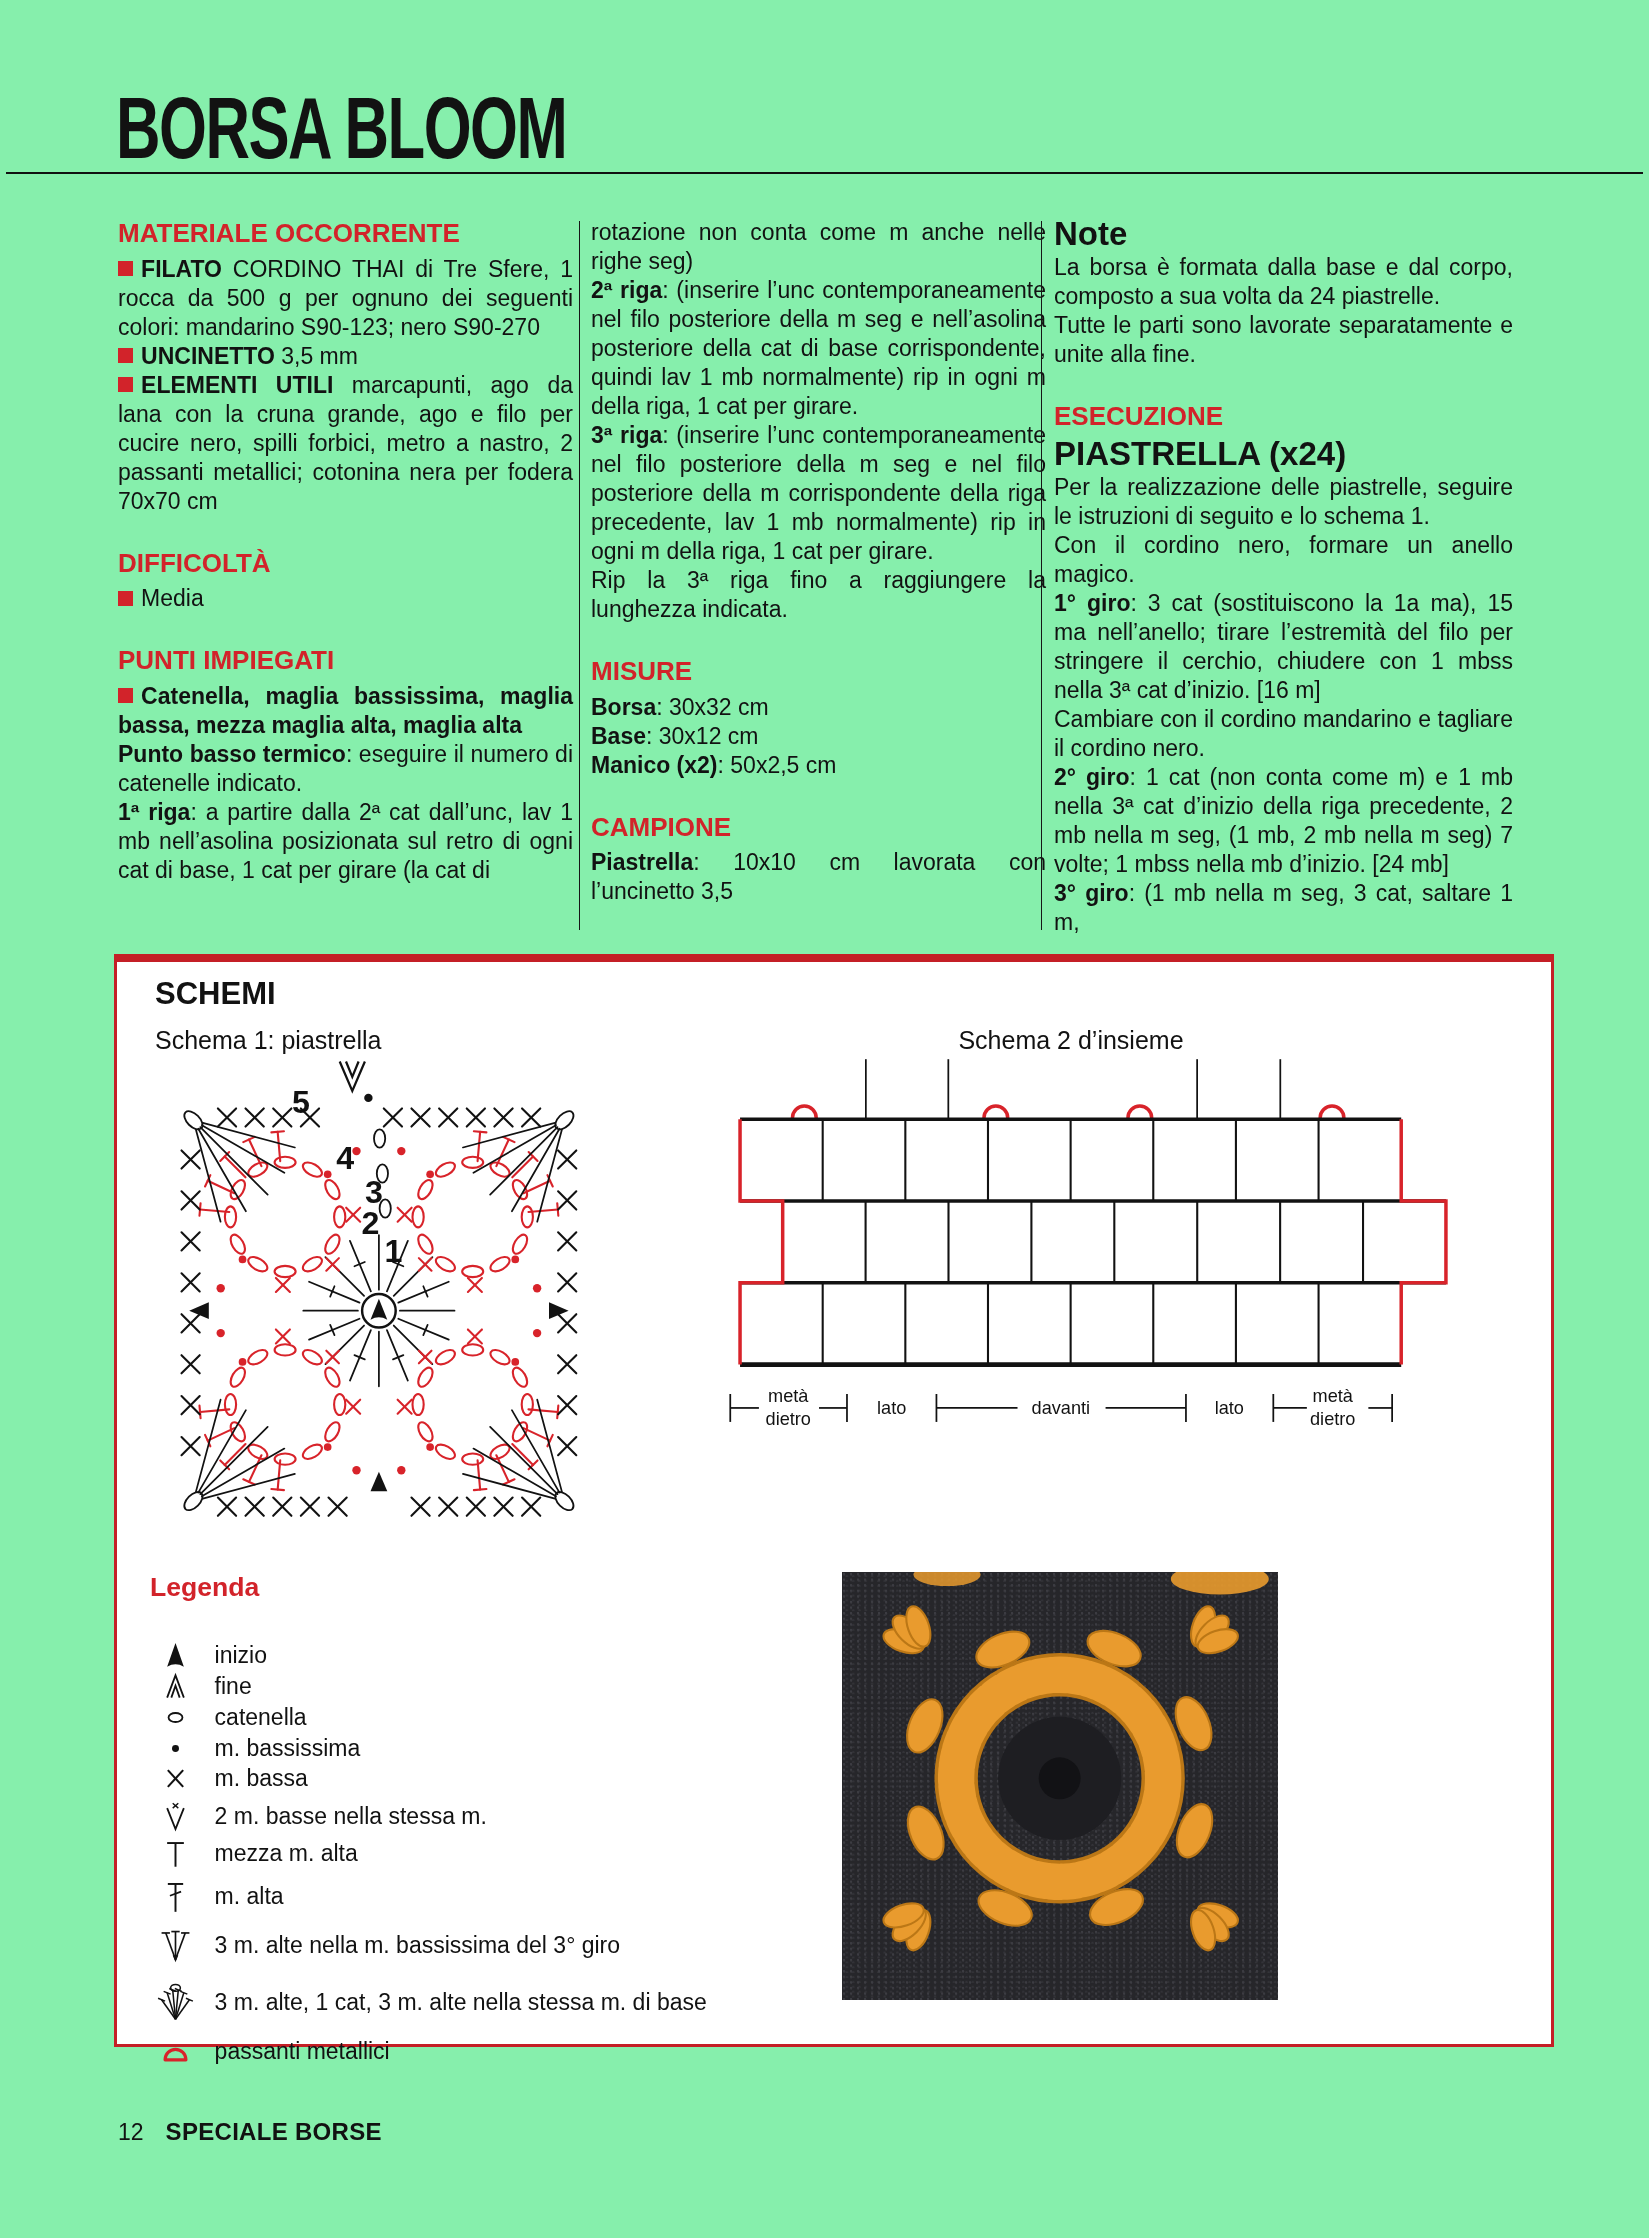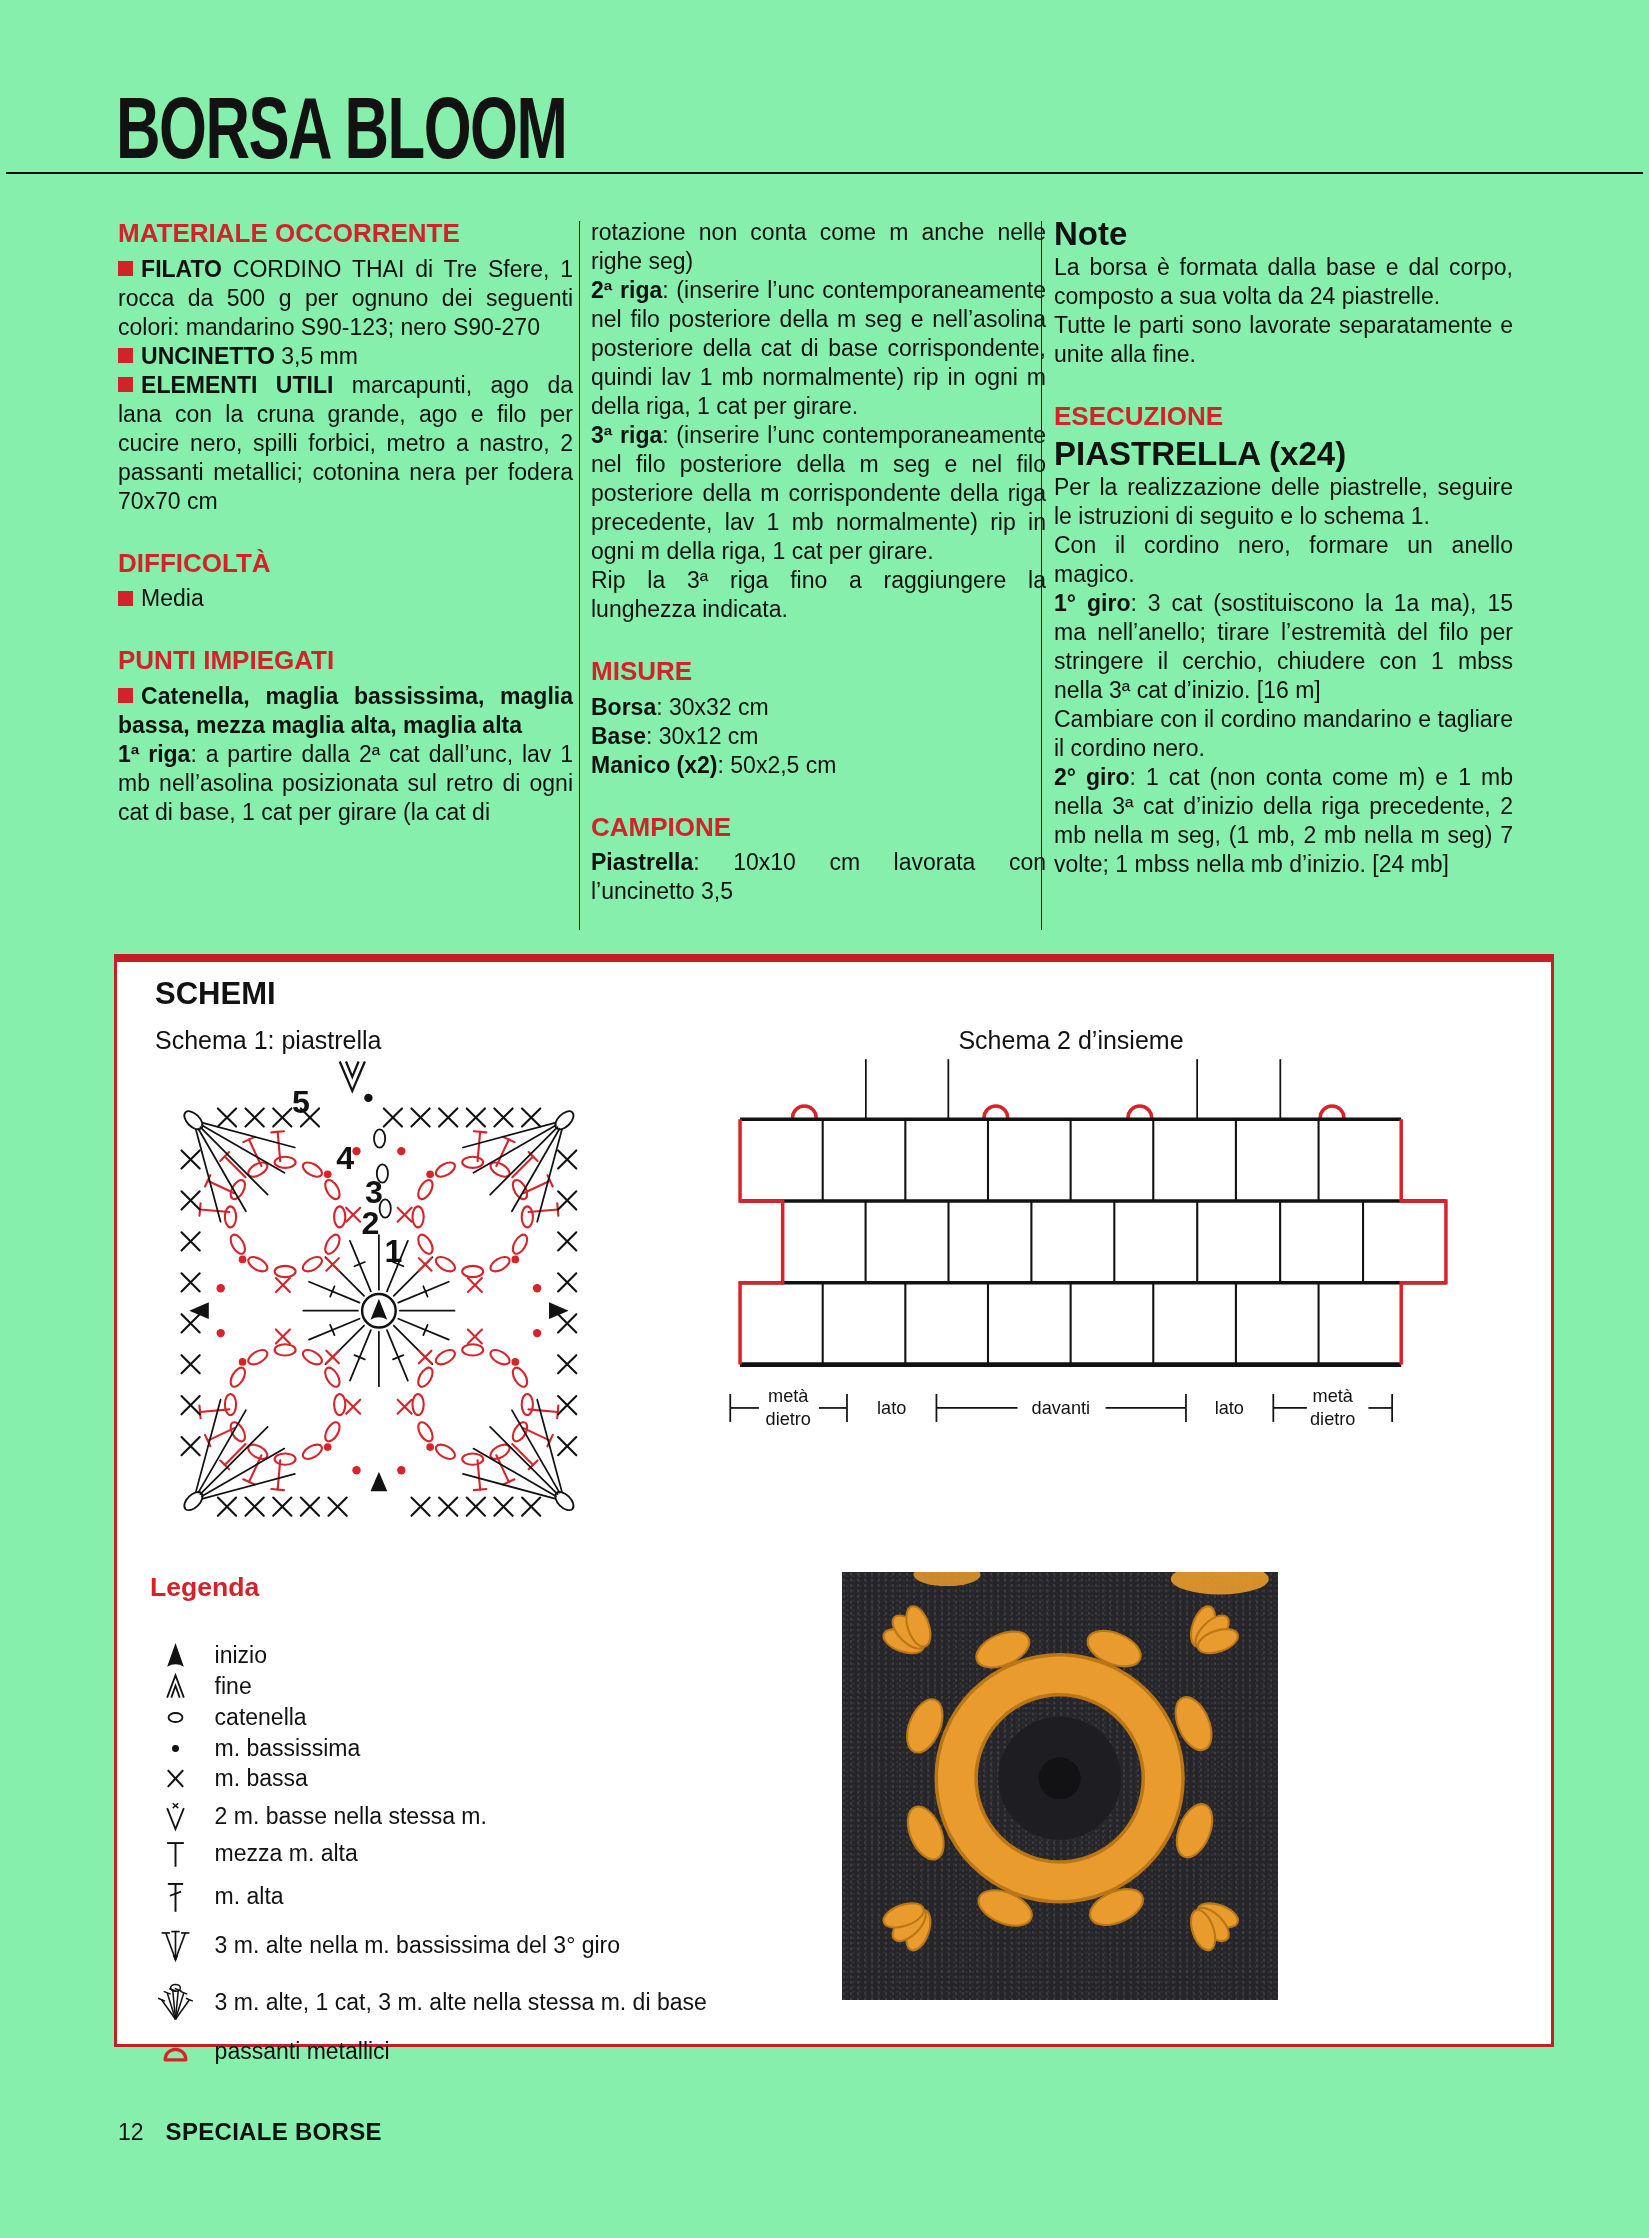--- a/index.html
+++ b/index.html
@@ -62,20 +62,21 @@
 
   <div class="col" id="col0">
       <div class="h-red"><span>MATERIALE OCCORRENTE</span></div>
       <div class="para"><span class="sq"></span><span class="b">FILATO</span><span>  CORDINO THAI di Tre Sfere, 1 rocca da 500 g per ognuno dei seguenti colori: mandarino S90-123; nero S90-270</span></div>
       <div class="para"><span class="sq"></span><span class="b">UNCINETTO</span><span> 3,5 mm</span></div>
       <div class="para"><span class="sq"></span><span class="b">ELEMENTI UTILI</span><span> marcapunti, ago da lana con la cruna grande, ago e filo per cucire nero, spilli forbici, metro a nastro, 2 passanti metallici; cotonina nera per fodera 70x70 cm</span></div>
       <div class="h-red gap"><span>DIFFICOLTÀ</span></div>
       <div class="para"><span class="sq"></span><span>Media</span></div>
       <div class="h-red gap"><span>PUNTI IMPIEGATI</span></div>
       <div class="para"><span class="sq"></span><span class="b">Catenella, maglia bassissima, maglia bassa, mezza maglia alta, maglia alta</span></div>
+      <div class="para"><span class="b">Punto basso termico</span><span>: eseguire il numero di catenelle indicato.</span></div>
       <div class="para"><span class="b">1ª riga</span><span>: a partire dalla 2ª cat dall’unc, lav 1 mb nell’asolina posizionata sul retro di ogni cat di base, 1 cat per girare (la cat di</span></div>
     </div>
   <div class="vsep" id="sep0"></div>
   <div class="col" id="col1">
       <div class="para"><span>rotazione non conta come m anche nelle righe seg)</span></div>
       <div class="para"><span class="b">2ª riga</span><span>: (inserire l’unc contemporaneamente nel filo posteriore della m seg e nell’asolina posteriore della cat di base corrispondente, quindi lav 1 mb normalmente) rip in ogni m della riga, 1 cat per girare.</span></div>
       <div class="para"><span class="b">3ª riga</span><span>: (inserire l’unc contemporaneamente nel filo posteriore della m seg e nel filo posteriore della m corrispondente della riga precedente, lav 1 mb normalmente) rip in ogni m della riga, 1 cat per girare.</span></div>
       <div class="para"><span>Rip la 3ª riga fino a raggiungere la lunghezza indicata.</span></div>
       <div class="h-red gap"><span>MISURE</span></div>
       <div class="para"><span class="b">Borsa</span><span>: 30x32 cm</span></div>
@@ -89,20 +90,21 @@
       <div class="h-black"><span>Note</span></div>
       <div class="para"><span>La borsa è formata dalla base e dal corpo, composto a sua volta da 24 piastrelle.</span></div>
       <div class="para"><span>Tutte le parti sono lavorate separatamente e unite alla fine.</span></div>
       <div class="h-red gap"><span>ESECUZIONE</span></div>
       <div class="h-black"><span>PIASTRELLA (x24)</span></div>
       <div class="para"><span>Per la realizzazione delle piastrelle, seguire le istruzioni di seguito e lo schema 1.</span></div>
       <div class="para"><span>Con il cordino nero, formare un anello magico.</span></div>
       <div class="para"><span class="b">1° giro</span><span>: 3 cat (sostituiscono la 1a ma), 15 ma nell’anello; tirare l’estremità del filo per stringere il cerchio, chiudere con 1 mbss nella 3ª cat d’inizio. [16 m]</span></div>
       <div class="para"><span>Cambiare con il cordino mandarino e tagliare il cordino nero.</span></div>
       <div class="para"><span class="b">2° giro</span><span>: 1 cat (non conta come m) e 1 mb nella 3ª cat d’inizio della riga precedente, 2 mb nella m seg, (1 mb, 2 mb nella m seg) 7 volte; 1 mbss nella mb d’inizio. [24 mb]</span></div>
+      <div class="para"><span class="b">3° giro</span><span>: (1 mb nella m seg, 3 cat, saltare 1 m,</span></div>
     </div>
 
   <div class="schemi">
     <div class="schemi-title">SCHEMI</div>
     <div class="s1-label">Schema 1: piastrella</div>
     <div class="s2-label">Schema 2 d’insieme</div>
     <svg class="s1" id="schema1" width="462" height="507" viewBox="0 0 660 724">
         <polyline points="281,12 299,54 317,12" fill="none" stroke="#121212" stroke-width="3.2"></polyline>
         <polyline points="290,12 299,34 308,12" fill="none" stroke="#121212" stroke-width="3.2"></polyline>
         <circle cx="322" cy="64" r="6" fill="#121212"></circle>

